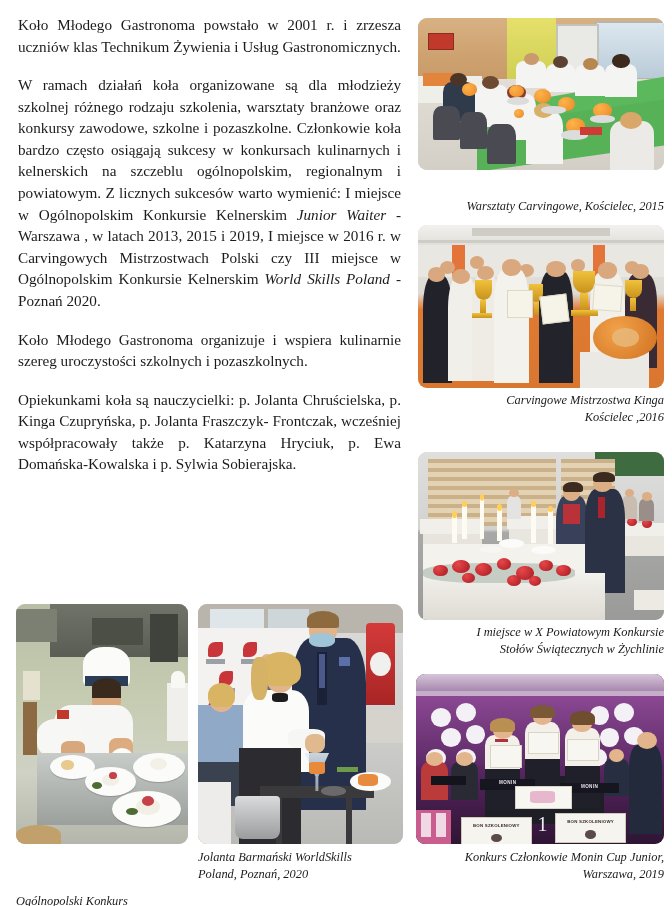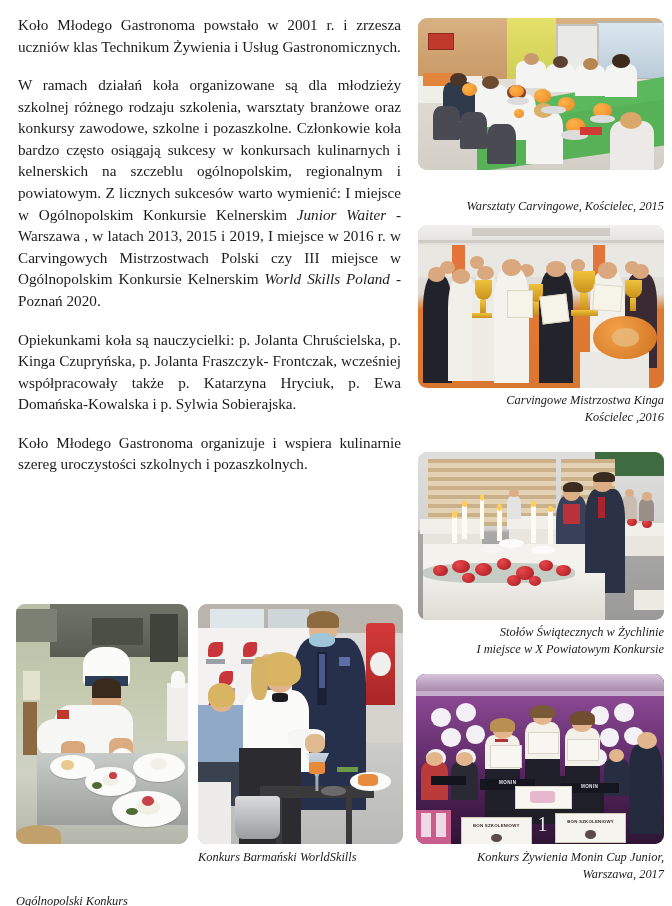--- a/index.html
+++ b/index.html
@@ -185,23 +185,23 @@
 </head>
 <body>
 
 <div class="text-col">
 
 
   <p class="para">Koło Młodego Gastronoma powstało w 2001 r. i zrzesza uczniów klas Technikum Żywienia i Usług Gastronomicznych.</p>
 
   <p class="para"><span>W ramach działań koła organizowane są dla młodzieży szkolnej różnego rodzaju szkolenia, warsztaty branżowe oraz konkursy zawodowe, szkolne i pozaszkolne. Członkowie koła bardzo często osiągają sukcesy w konkursach kulinarnych i kelnerskich na szczeblu ogólnopolskim, regionalnym i powiatowym. Z licznych sukcesów warto wymienić: I miejsce w Ogólnopolskim Konkursie Kelnerskim </span><i>Junior Waiter</i><span>  - Warszawa , w latach 2013, 2015 i 2019, I miejsce w 2016 r. w Carvingowych Mistrzostwach Polski czy III miejsce w Ogólnopolskim Konkursie Kelnerskim </span><i>World Skills Poland</i><span> - Poznań 2020.</span></p>
 
+  <p class="para">Koło Młodego Gastronoma organizuje i wspiera kulinarnie szereg uroczystości szkolnych i pozaszkolnych.</p>
+
   <p class="para">Opiekunkami koła są nauczycielki: p. Jolanta Chruścielska, p. Kinga Czupryńska, p. Jolanta Fraszczyk- Frontczak, wcześniej współpracowały także p. Katarzyna Hryciuk, p. Ewa Domańska-Kowalska i p. Sylwia Sobierajska.</p>
-
-  <p class="para">Koło Młodego Gastronoma organizuje i wspiera kulinarnie szereg uroczystości szkolnych i pozaszkolnych.</p>
 </div>
 
 <div class="photo p1" style="left:418px; top:18px; width:246px; height:152px;">
   <div class="scene">
     <div class="b wall"></div>
     <div class="b wall2"></div>
     <div class="b win"></div>
     <div class="b door"></div>
     <div class="b floor"></div>
     <div class="b tblw"></div>
@@ -370,22 +370,22 @@
     <div class="b ball" style="left:40%;top:68%;width:7%;height:8%;"></div>
     <div class="b ball" style="left:49%;top:64%;width:6%;height:7%;"></div>
     <div class="b ball" style="left:56%;top:67%;width:6%;height:7%;"></div>
     <div class="b ball" style="left:18%;top:72%;width:5%;height:6%;"></div>
     <div class="b ball" style="left:36%;top:73%;width:6%;height:7%;"></div>
     <div class="b ball" style="left:45%;top:74%;width:5%;height:6%;"></div>
     <div class="b" style="left:88%;top:82%;width:12%;height:12%;background:#edeae4;"></div>
   </div>
 </div>
 <div class="cap right" style="left:418px; top:624px; width:246px;">
+  <div>I miejsce w X Powiatowym Konkursie</div>
   <div>Stołów Świątecznych w Żychlinie</div>
-  <div>I miejsce w X Powiatowym Konkursie</div>
 </div>
 
 <div class="photo p4" style="left:16px; top:604px; width:172px; height:240px;">
   <div class="scene">
     <div class="b bg"></div>
     <div class="b hood"></div>
     <div class="b hood2"></div>
     <div class="b" style="left:44%;top:6%;width:30%;height:11%;background:#4b4f46;"></div>
     <div class="b" style="left:78%;top:4%;width:16%;height:20%;background:#3f433b;"></div>
     <div class="b" style="left:4%;top:28%;width:10%;height:12%;background:#e4e1cf;"></div>
@@ -480,21 +480,22 @@
     <div class="b" style="left:54%;top:66%;width:8%;height:5%;background:#e88a3c;border-radius:20%;"></div>
     <div class="b bucket" style="left:18%;top:80%;width:22%;height:18%;"></div>
     <div class="b" style="left:74%;top:70%;width:20%;height:8%;background:#fbfbfa;border-radius:50%;"></div>
     <div class="b" style="left:78%;top:71%;width:10%;height:5%;background:#e98b3e;border-radius:30%;"></div>
     <div class="b" style="left:68%;top:68%;width:10%;height:2%;background:#6d9b4a;"></div>
     <div class="b" style="left:60%;top:76%;width:12%;height:4%;background:#6a6a6c;border-radius:50%;"></div>
     <div class="b" style="left:0;top:74%;width:16%;height:26%;background:#eeecea;"></div>
   </div>
 </div>
 <div class="cap left" style="left:198px; top:849px; width:205px;">
-  <div>Konkurs Barmański WorldSkills</div>
+  <div>Jolanta Barmański WorldSkills</div>
+  <div>Poland, Poznań, 2020</div>
 </div>
 
 <div class="photo p6" style="left:416px; top:674px; width:248px; height:170px;">
   <div class="scene">
     <div class="b bg"></div>
     <div class="b ceil"></div>
     <div class="b wall"></div>
     <div class="b" style="left:0;top:10%;width:100%;height:3%;background:#c6aecb;"></div>
 
     <div class="b badge" style="left:6%;top:20%;width:8%;height:11%;"></div>
@@ -562,15 +563,15 @@
     <div class="b bon" style="left:56%;top:82%;width:28%;height:16%;">
       <div class="bontxt" style="margin-top:5px;">BON SZKOLENIOWY</div>
       <div class="b" style="left:42%;top:58%;width:16%;height:32%;background:#5b4a4a;border-radius:50%;"></div>
     </div>
     <div class="b" style="left:0;top:80%;width:14%;height:20%;background:#c95d8e;"></div>
     <div class="b" style="left:2%;top:82%;width:4%;height:14%;background:#f0d8e4;"></div>
     <div class="b" style="left:8%;top:82%;width:4%;height:14%;background:#f0d8e4;"></div>
   </div>
 </div>
 <div class="cap right" style="left:416px; top:849px; width:248px;">
-  <div>Konkurs Żywienia Monin Cup Junior,</div>
-  <div>Warszawa, 2017</div>
+  <div>Konkurs Członkowie Monin Cup Junior,</div>
+  <div>Warszawa, 2019</div>
 </div>
 
 </body></html>

